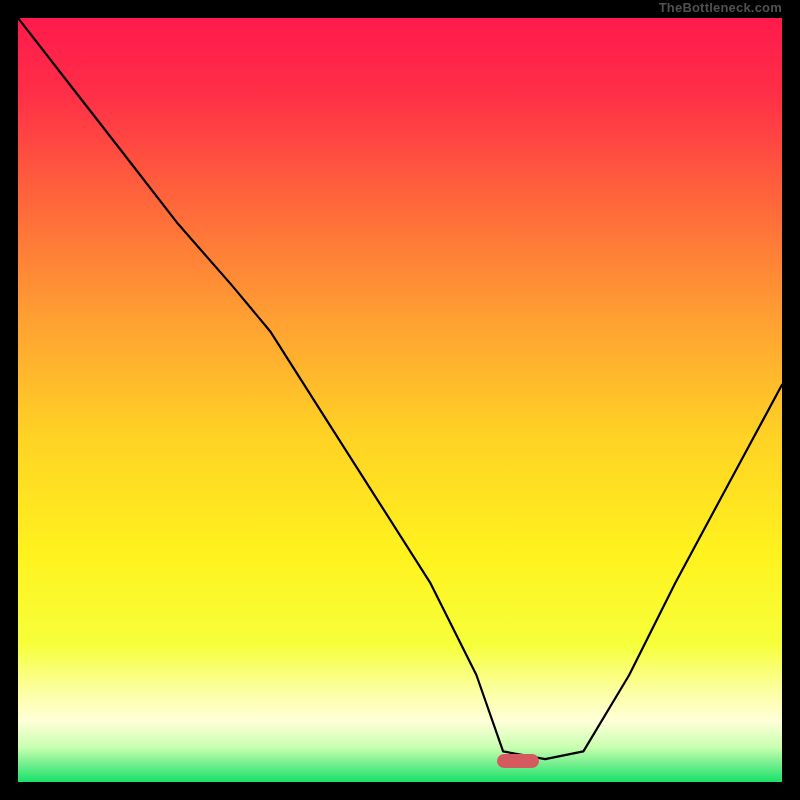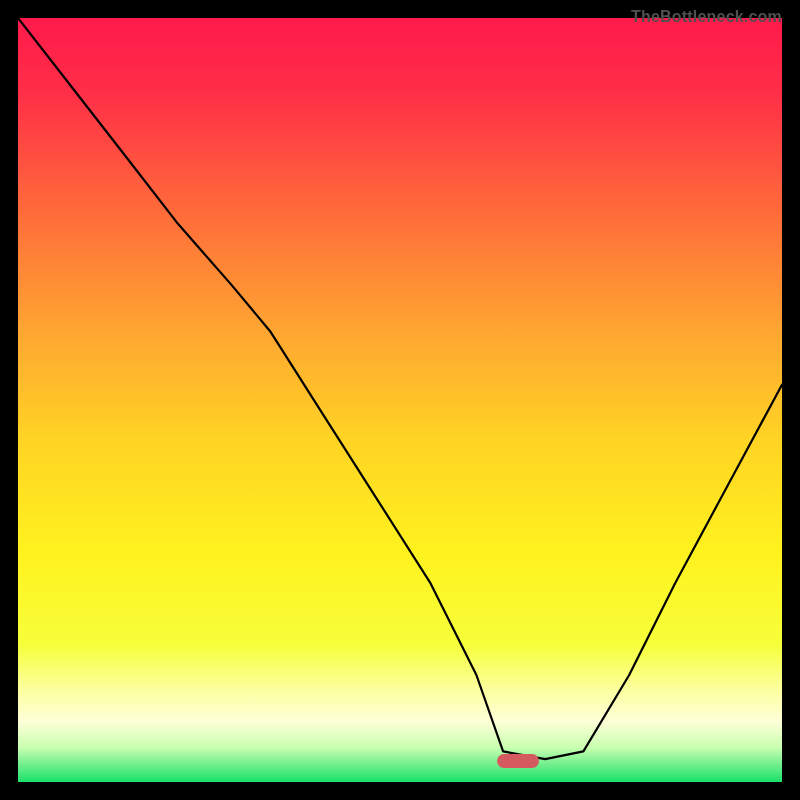--- a/index.html
+++ b/index.html
@@ -27,24 +27,24 @@
   .curve-svg {
     position: absolute;
     left: 0;
     top: 0;
     width: 764px;
     height: 764px;
     pointer-events: none;
   }
   .watermark {
     position: absolute;
-    top: 8px;
+    top: 0px;
     right: 18px;
     font-family: Arial, Helvetica, sans-serif;
-    font-size: 16px;
+    font-size: 13px;
     font-weight: 600;
     color: #505050;
     letter-spacing: 0.2px;
   }
   .marker {
     position: absolute;
     width: 42px;
     height: 14px;
     background: #d45a5f;
     border-radius: 7px;

